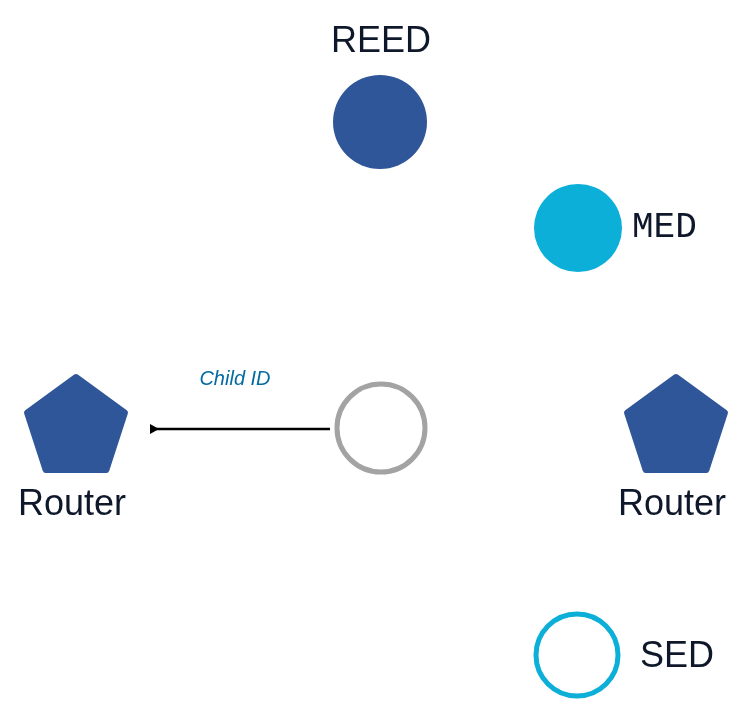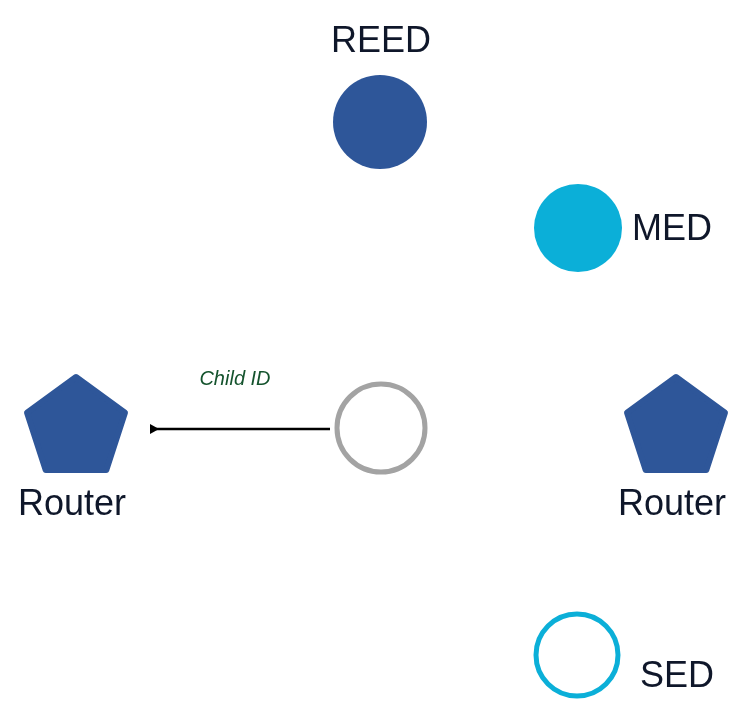--- a/index.html
+++ b/index.html
@@ -24,41 +24,41 @@
     position: absolute;
     color: #0f172a;
     font-family: "Liberation Sans", sans-serif;
     font-size: 36px;
     line-height: 1;
     white-space: nowrap;
     letter-spacing: 0px;
   }
   .edge-label {
     position: absolute;
-    color: #14532d;
+    color: #0369a1;
     font-family: "Liberation Sans", sans-serif;
     font-style: italic;
     font-size: 20px;
     line-height: 29px;
     text-align: center;
     white-space: nowrap;
   }
   svg.shape-layer {
     position: absolute;
     left: 0;
     top: 0;
     width: 752px;
     height: 720px;
     overflow: visible;
   }
 
   
   #label-reed   { left: 331px; top: 22px; }
-  #label-med    { left: 632px; top: 210px; }
-  #label-sed    { left: 640px; top: 637px; margin-top: 20px; }
+  #label-med    { left: 632px; top: 210px; font-family: Liberation Mono, monospace; }
+  #label-sed    { left: 640px; top: 637px; }
   #label-router-left  { left: 18px;  top: 485px; }
   #label-router-right { left: 618px; top: 485px; }
   #label-child-id-request { left: 160px; top: 364px; width: 150px; }
 </style>
 </head>
 <body>
 
 <div id="diagram-canvas">
 
   <svg class="shape-layer" viewBox="0 0 752 720" xmlns="http://www.w3.org/2000/svg">

